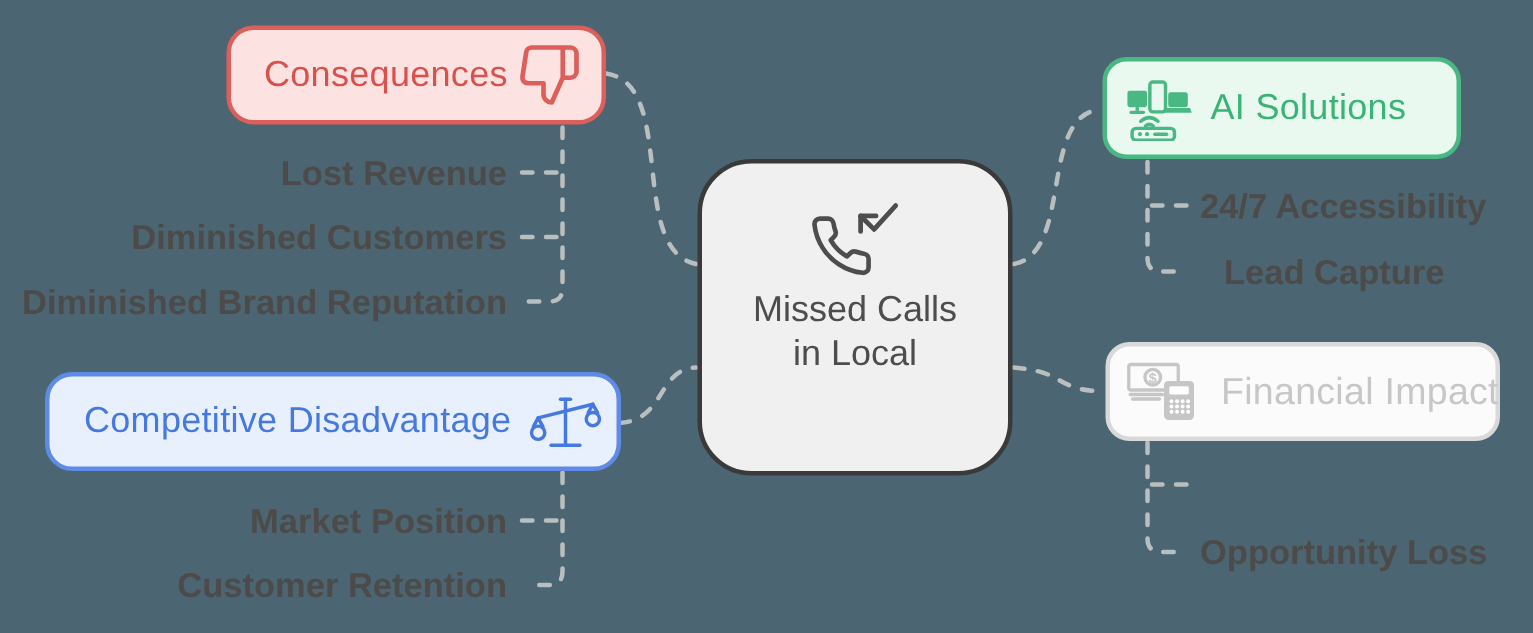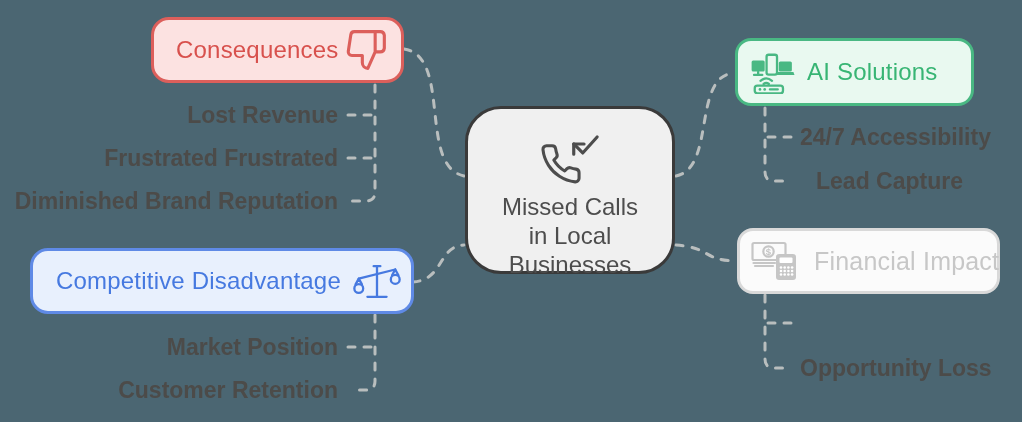--- a/index.html
+++ b/index.html
@@ -39,21 +39,21 @@
     padding:0 10px 0 23px;justify-content:space-between;
   }
   .n-competitive .node-title{color:var(--c-blue_text,#4679e0);}
   .n-financial{
     left:737px;top:228px;width:263px;height:66px;border-radius:16px;
     background:var(--c-gray_bg,#fbfbfb);border-color:var(--c-gray_border,#d9d9d9);
     padding:0 8px 0 10px;gap:12px;
   }
   .n-financial .node-title{color:var(--c-gray_text,#c7c7c7);font-size:25px;}
   .n-central{
-    left:465px;top:106px;width:210px;height:168px;border-radius:36px;
+    left:465px;top:106px;width:210px;height:211px;border-radius:36px;
     background:var(--c-center_bg,#f0f0f0);border-color:var(--c-center_border,#3a3a3a);
     flex-direction:column;justify-content:flex-start;padding-top:20px;
   }
   .central-text{
     margin-top:5px;text-align:center;font-size:24px;line-height:29px;
     color:var(--c-center_text,#4d4d4d);
   }
   
   .child-label{
     position:absolute;height:28px;line-height:28px;white-space:nowrap;
@@ -168,26 +168,25 @@
         <g transform="translate(0.5,7) scale(0.97)">
           <path d="M22 16.92v3a2 2 0 0 1-2.18 2 19.79 19.79 0 0 1-8.63-3.07 19.5 19.5 0 0 1-6-6 19.79 19.79 0 0 1-3.07-8.67A2 2 0 0 1 4.11 2h3a2 2 0 0 1 2 1.72 12.84 12.84 0 0 0 .7 2.81 2 2 0 0 1-.45 2.11L8.09 9.91a16 16 0 0 0 6 6l1.27-1.27a2 2 0 0 1 2.11-.45 12.84 12.84 0 0 0 2.81.7A2 2 0 0 1 22 16.92z"></path>
         </g>
         <polyline points="24.5,8 19,8 19,13.5"></polyline>
         <polyline points="19,8 23.8,12.8 31.5,4.3"></polyline>
       </svg>
     </span>
     <div class="central-text">
       <div>Missed Calls</div>
       <div>in Local</div>
-      <div>Businesses</div>
     </div>
   </div>
 
   <div class="child-label side-left" style="top:101px;">Lost Revenue</div>
-  <div class="child-label side-left" style="top:144px;">Frustrated Frustrated</div>
+  <div class="child-label side-left" style="top:144px;">Diminished Customers</div>
   <div class="child-label side-left" style="top:187px;margin-left:36px;">Diminished Brand Reputation</div>
   <div class="child-label side-left" style="top:333px;">Market Position</div>
   <div class="child-label side-left" style="top:376px;">Customer Retention</div>
 
   <div class="child-label side-right" style="top:123px;">24/7 Accessibility</div>
   <div class="child-label side-right" style="top:167px;margin-left:16px;">Lead Capture</div>
   <div class="child-label side-right" style="top:354px;">Opportunity Loss</div>
 
 </div>
 

